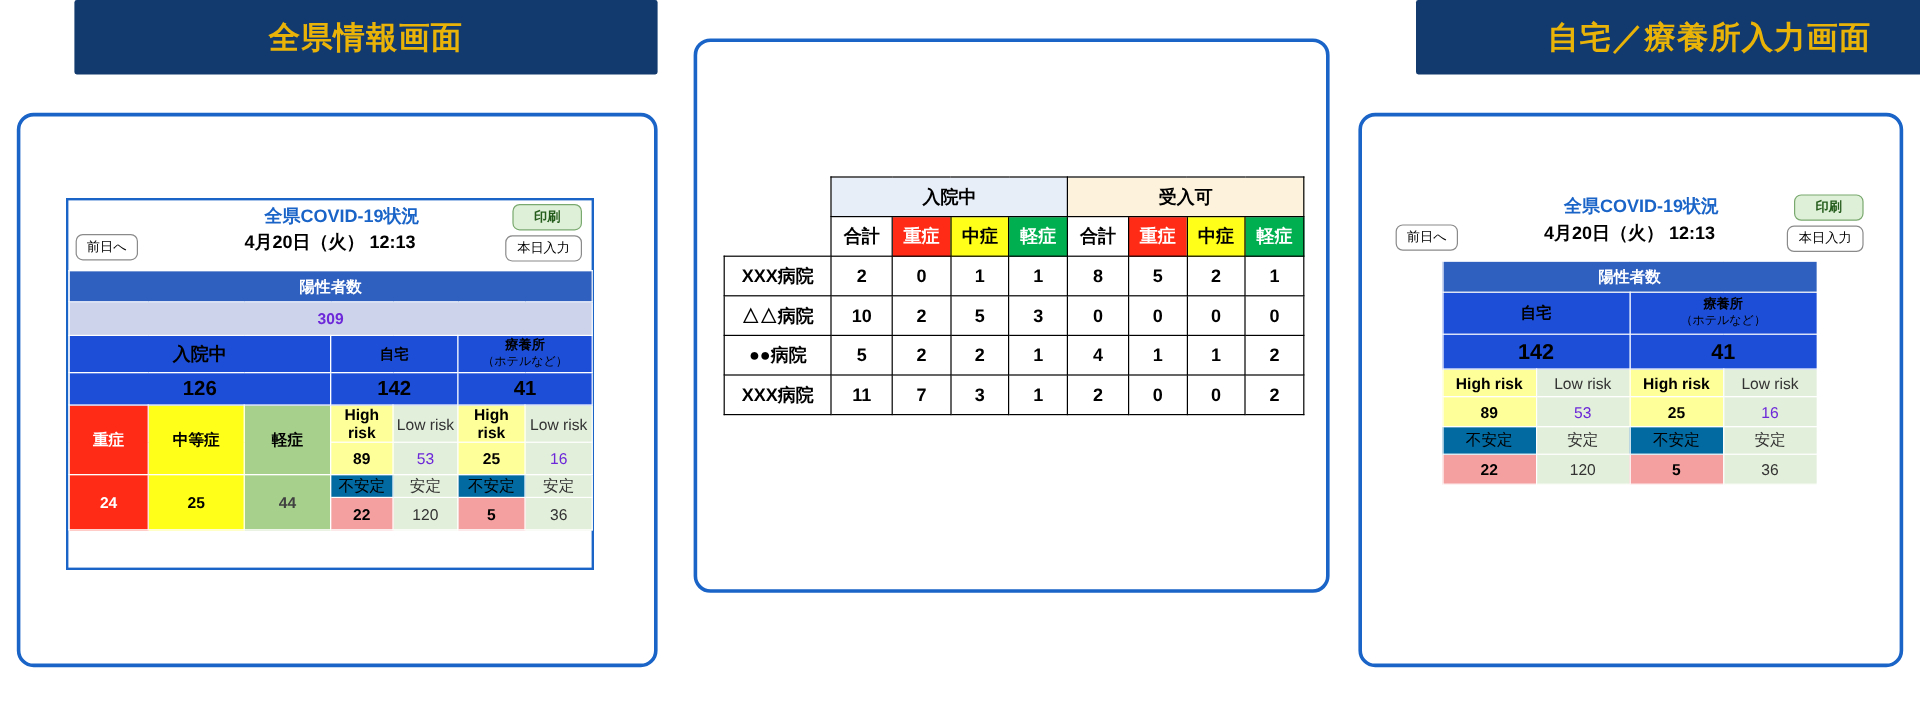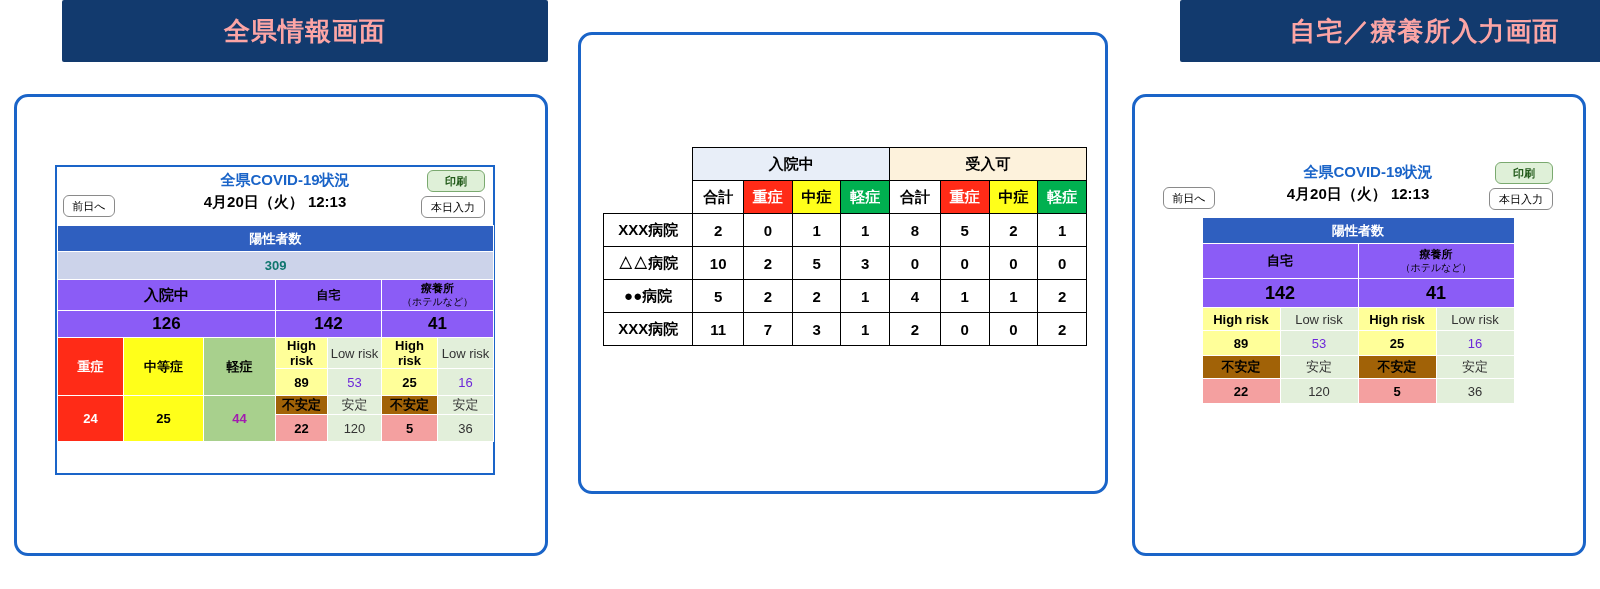--- a/index.html
+++ b/index.html
@@ -19,21 +19,21 @@
     width: 1600px;
     height: 589px;
   }
   
   .panel {
     position: absolute;
     top: 0;
   }
   .panel-header {
     background: #123a6e;
-    color: #fca5a5;
+    color: #eab308;
     font-weight: bold;
     text-align: center;
     letter-spacing: 1px;
     border-radius: 2px;
     display: flex;
     align-items: center;
     justify-content: center;
     margin-left: 48px;
   }
   .panel-body {
@@ -108,41 +108,41 @@
     font-size: 13px;
     padding: 0;
   }
   .band-blue {
     background: #2f5fbf;
     color: #ffffff;
     font-weight: bold;
     font-size: 15px;
   }
   .band-lav {
-    background: #8b5cf6;
+    background: #1d4ed8;
     color: #000;
     font-weight: bold;
   }
   .band-lav-big {
     background: #ccd3ea;
-    color: #0f766e;
+    color: #6d28d9;
     font-weight: bold;
     font-size: 19px;
   }
   .sev-red { background: #ff2b17; color: #fff; font-weight: bold; font-size: 12px; }
   .sev-yellow { background: #ffff1a; color: #000; font-weight: bold; font-size: 12px; }
   .sev-green { background: #a8d08d; color: #000; font-weight: bold; font-size: 12px; }
   .val-red { background: #ff2b17; color: #fff; font-weight: bold; font-size: 15px; }
   .val-yellow { background: #ffff1a; color: #000; font-weight: bold; font-size: 15px; }
-  .val-green { background: #a8d08d; color: #a21caf; font-weight: bold; font-size: 15px; }
+  .val-green { background: #a8d08d; color: #404040; font-weight: bold; font-size: 15px; }
   .hl-high { background: #ffff99; color: #000; font-weight: bold; font-size: 11px; }
   .hl-low { background: #e2efda; color: #333; font-size: 11px; }
   .hl-high-val { background: #ffff99; color: #000; font-weight: bold; font-size: 12px; }
   .hl-low-val { background: #e2efda; color: #6d28d9; font-size: 12px; }
-  .unstable { background: #a16207; color: #000; font-weight: bold; font-size: 11px; }
+  .unstable { background: #0369a1; color: #000; font-weight: normal; font-size: 11px; }
   .stable { background: #e2efda; color: #333; font-size: 11px; }
   .unstable-val { background: #f4a0a0; color: #000; font-weight: bold; font-size: 12px; }
   .stable-val { background: #e2efda; color: #333; font-size: 12px; }
   .sub-small { font-size: 10px; font-weight: normal; }
   
   table.hosp {
     border-collapse: collapse;
     table-layout: fixed;
     position: absolute;
   }

